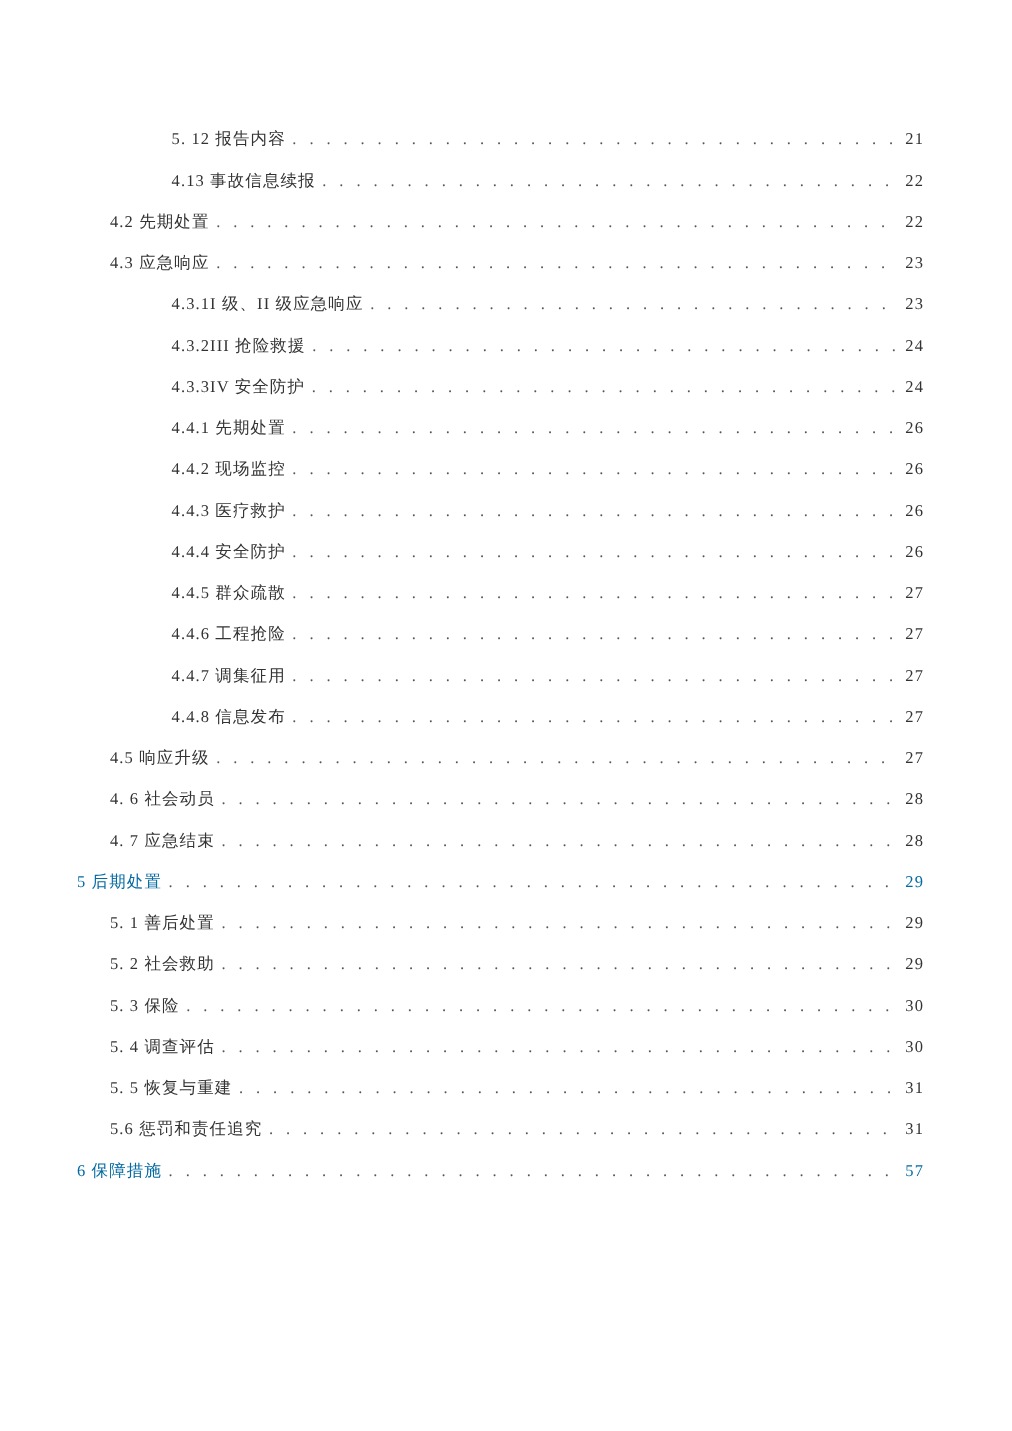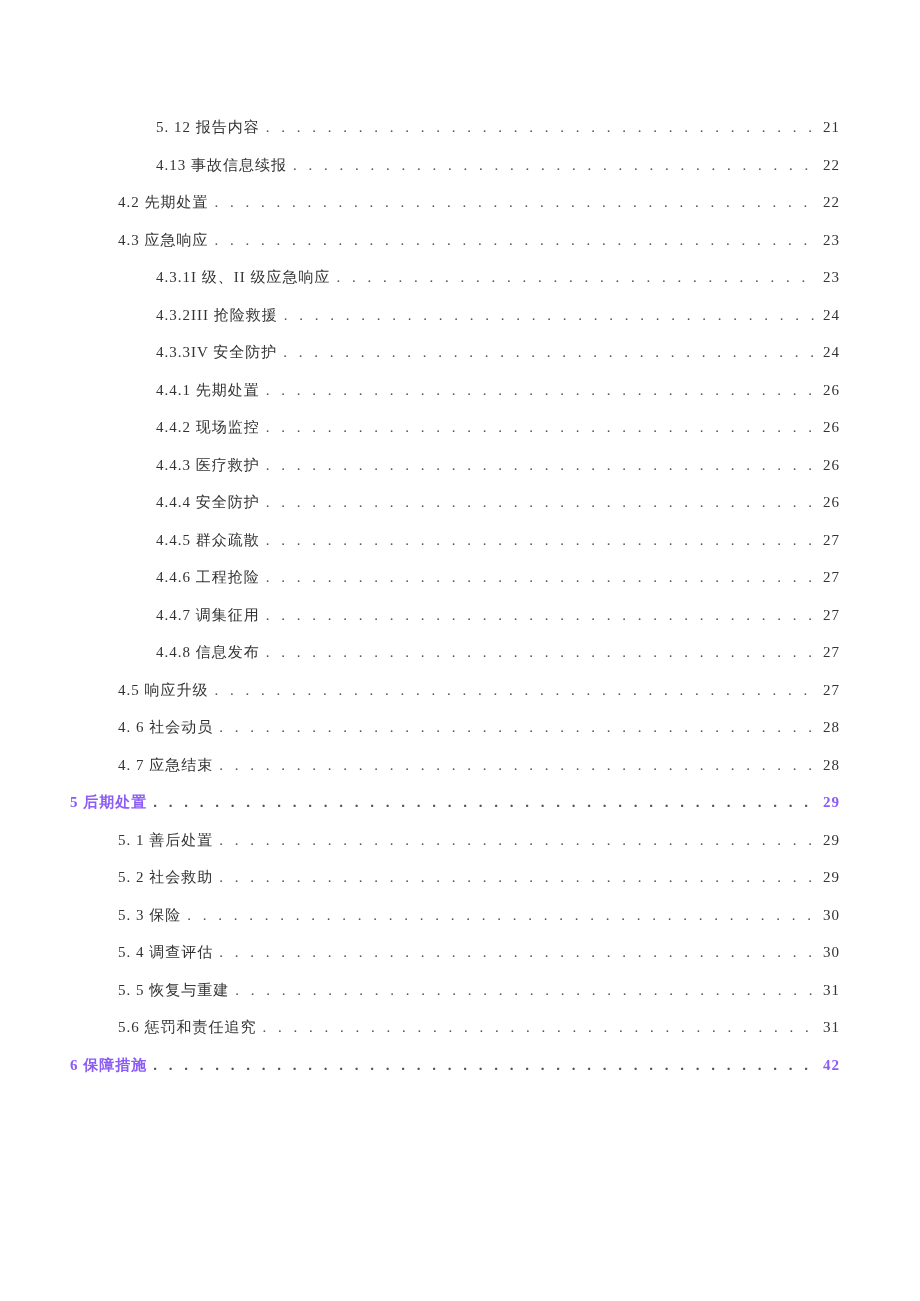--- a/index.html
+++ b/index.html
@@ -23,23 +23,23 @@
     .toc-line .label { flex: 0 0 auto; }
     .toc-line .leader {
       flex: 1 1 auto;
       overflow: hidden;
       margin: 0 6px;
       letter-spacing: 4px;
       color: #555;
     }
     .toc-line .page { flex: 0 0 auto; }
     .indent-0 { margin-left: 0; }
-    .indent-1 { margin-left: 48px; }
+    .indent-1 { margin-left: 30px; }
     .indent-2 { margin-left: 86px; }
-    .bold { font-weight: 700; color: #8b5cf6; }
+    .bold { font-weight: 400; color: #0369a1; }
     .leader::after {
       content: ". . . . . . . . . . . . . . . . . . . . . . . . . . . . . . . . . . . . . . . . . . . . . . . . . . . . . . . . . . . . . . . . . . . . . . . . . . . . . . . . . . . . . . . . . . . . . . . . . . . . . . . . . . . . . . . . . . . . . . . . . . . . . . . . . .";
     }
     #toc-container { width: 100%; }
   </style>
 </head>
 <body>
 
 <div id="toc-container">
     <div class="toc-line indent-2">
@@ -163,15 +163,15 @@
       <span class="page">31</span>
     </div>
     <div class="toc-line indent-1">
       <span class="label">5.6 惩罚和责任追究</span>
       <span class="leader"></span>
       <span class="page">31</span>
     </div>
     <div class="toc-line indent-0 bold">
       <span class="label">6 保障措施</span>
       <span class="leader"></span>
-      <span class="page">42</span>
+      <span class="page">57</span>
     </div>
   </div>
 
 </body></html>

